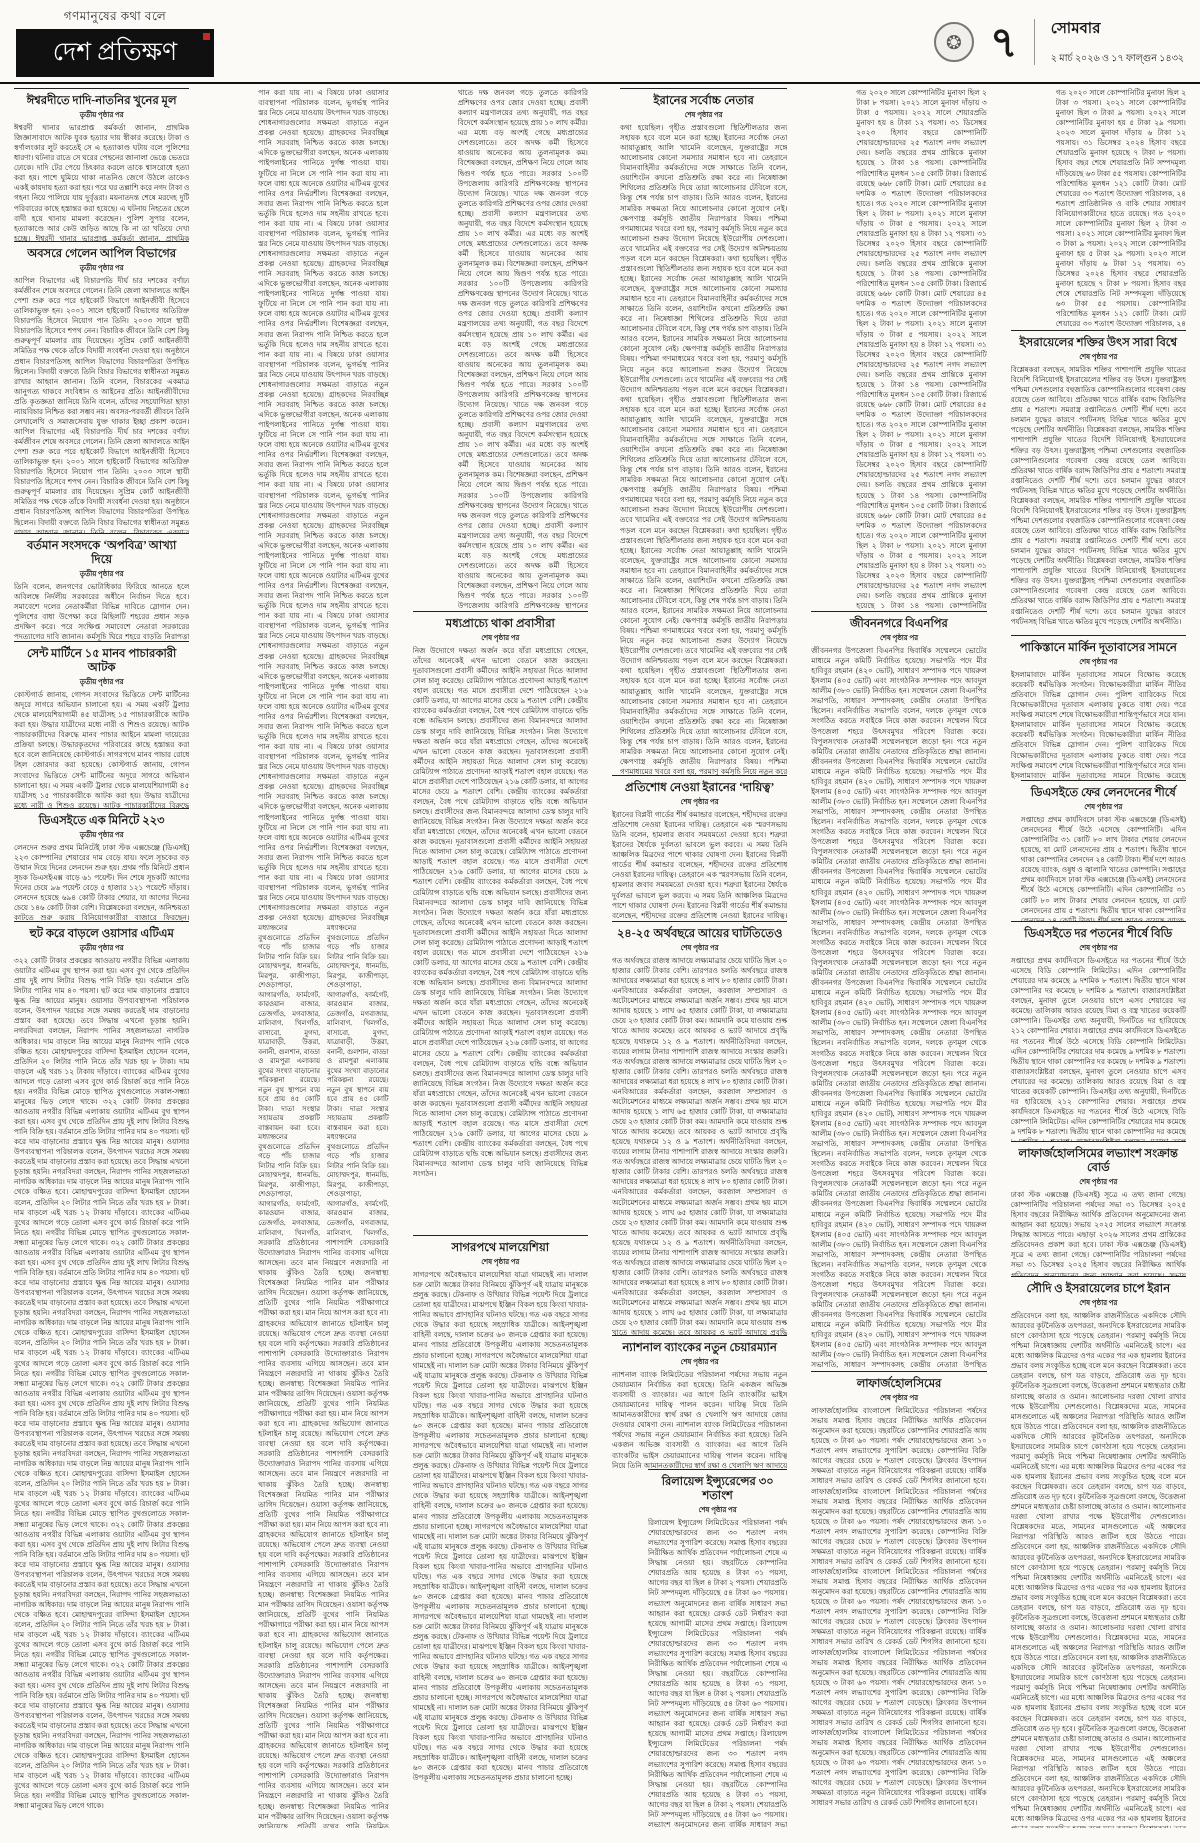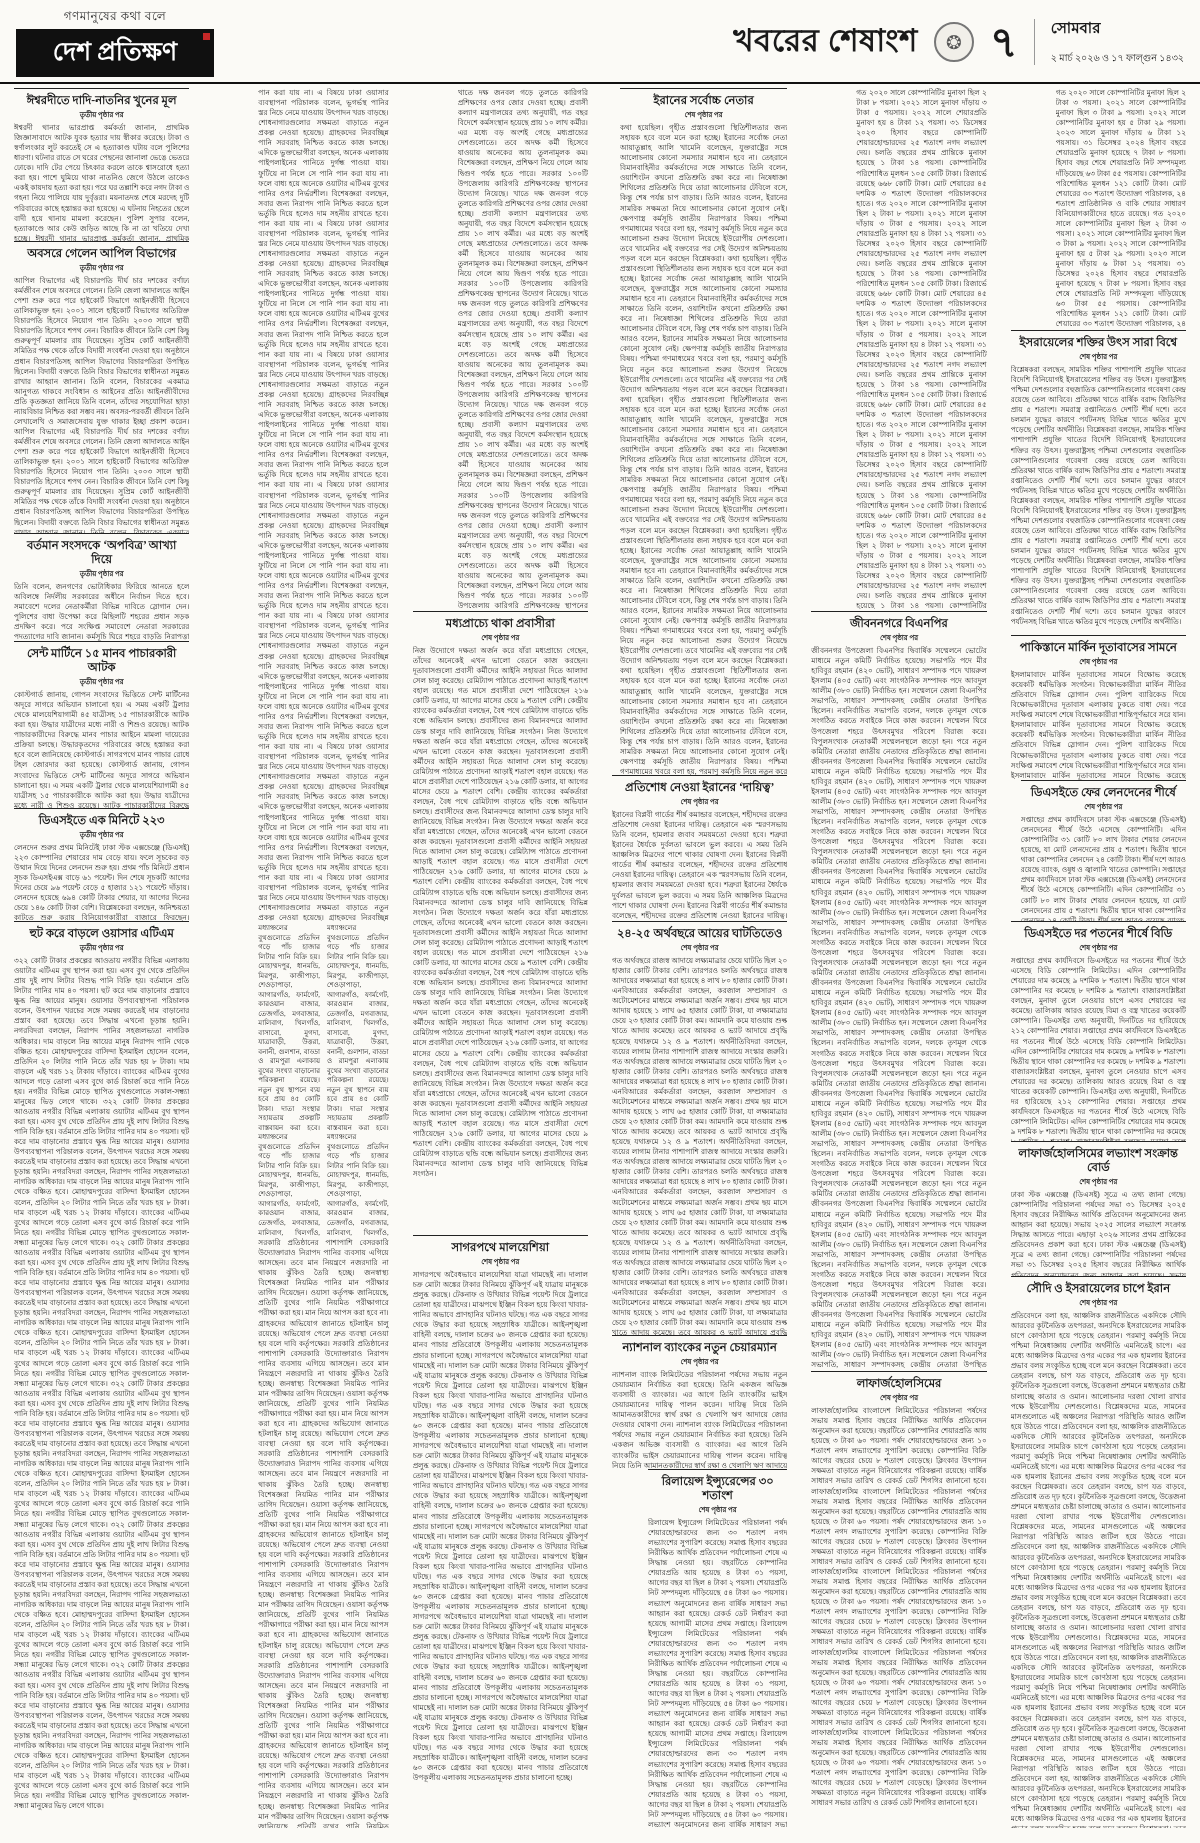--- a/index.html
+++ b/index.html
@@ -12,21 +12,21 @@
   header{
     height:84px;box-sizing:border-box;
     display:flex;align-items:center;justify-content:space-between;
     padding:8px 16px 6px;border-bottom:2px solid #111;
   }
   .masthead{display:flex;flex-direction:column;align-items:center;}
   .mast-tag{font-size:12px;color:#333;letter-spacing:.5px;margin-bottom:2px;}
   .mast-box{
     position:relative;background:#101010;color:#fff;
     min-width:198px;height:48px;display:flex;align-items:center;justify-content:center;
-    font-weight:bold;font-size:25px;padding:0 12px;box-sizing:border-box;
+    font-weight:normal;font-size:25px;padding:0 12px;box-sizing:border-box;
   }
   .mast-accent{position:absolute;right:4px;top:4px;width:7px;height:7px;background:#c62828;}
   .head-right{display:flex;align-items:center;gap:16px;}
   .section-title{font-size:31px;font-weight:bold;margin:0;letter-spacing:.5px;}
   .emblem{
     width:40px;height:40px;border:2px solid #777;border-radius:50%;
     display:flex;align-items:center;justify-content:center;
     font-size:20px;color:#555;box-sizing:border-box;background:#f1efe9;
   }
   .pageno{font-size:43px;font-weight:bold;line-height:1;}
@@ -58,21 +58,20 @@
 
 <header>
   <div class="masthead">
     <div class="mast-tag">গণমানুষের কথা বলে</div>
     <div class="mast-box" style="background: rgb(16, 16, 16);">
       <span>দেশ প্রতিক্ষণ</span>
       <span class="mast-accent" style="background: rgb(198, 40, 40);"></span>
     </div>
   </div>
   <div class="head-right">
-    <h1 class="section-title">খবরের শেষাংশ</h1>
     <div class="emblem">❂</div>
     <div class="pageno">৭</div>
     <div class="vdiv"></div>
     <div class="datebox">
       <div class="day">সোমবার</div>
       <div class="date">২ মার্চ ২০২৬ ও ১৭ ফাল্গুন ১৪৩২</div>
     </div>
   </div>
 </header>
 

